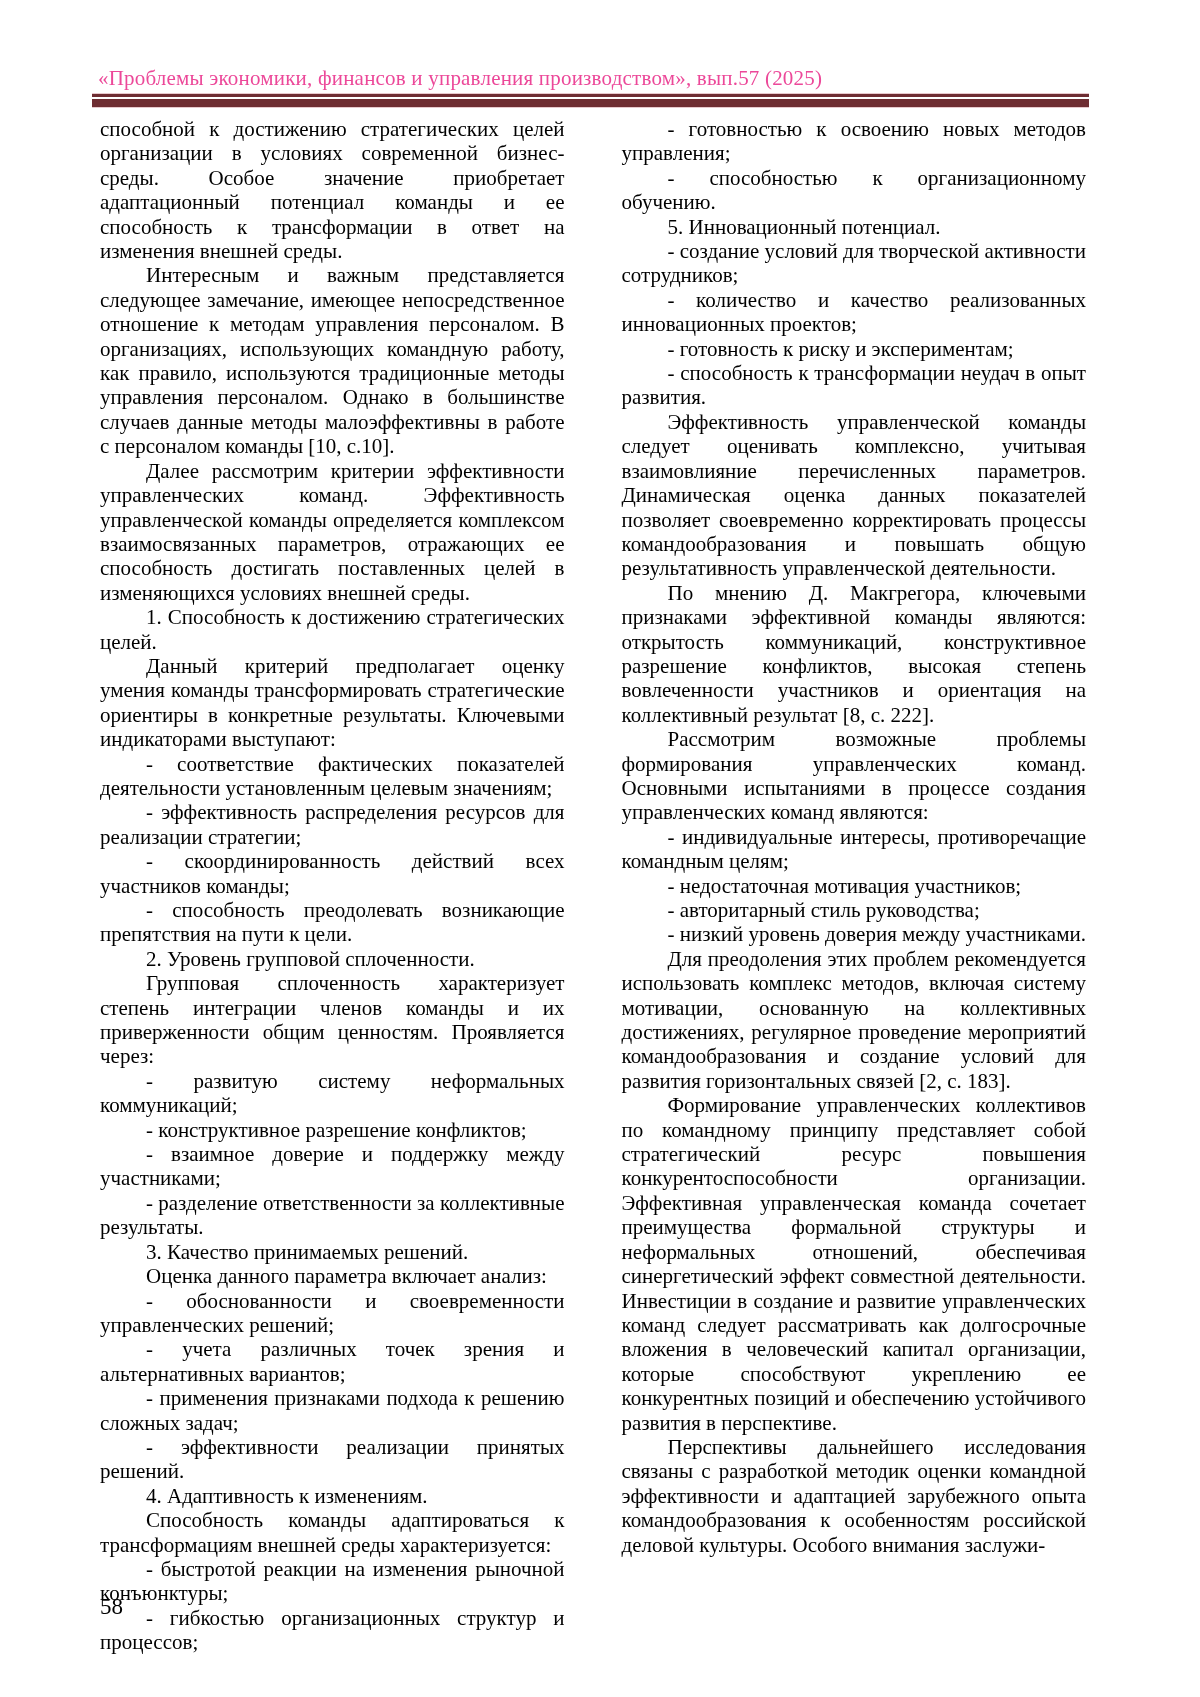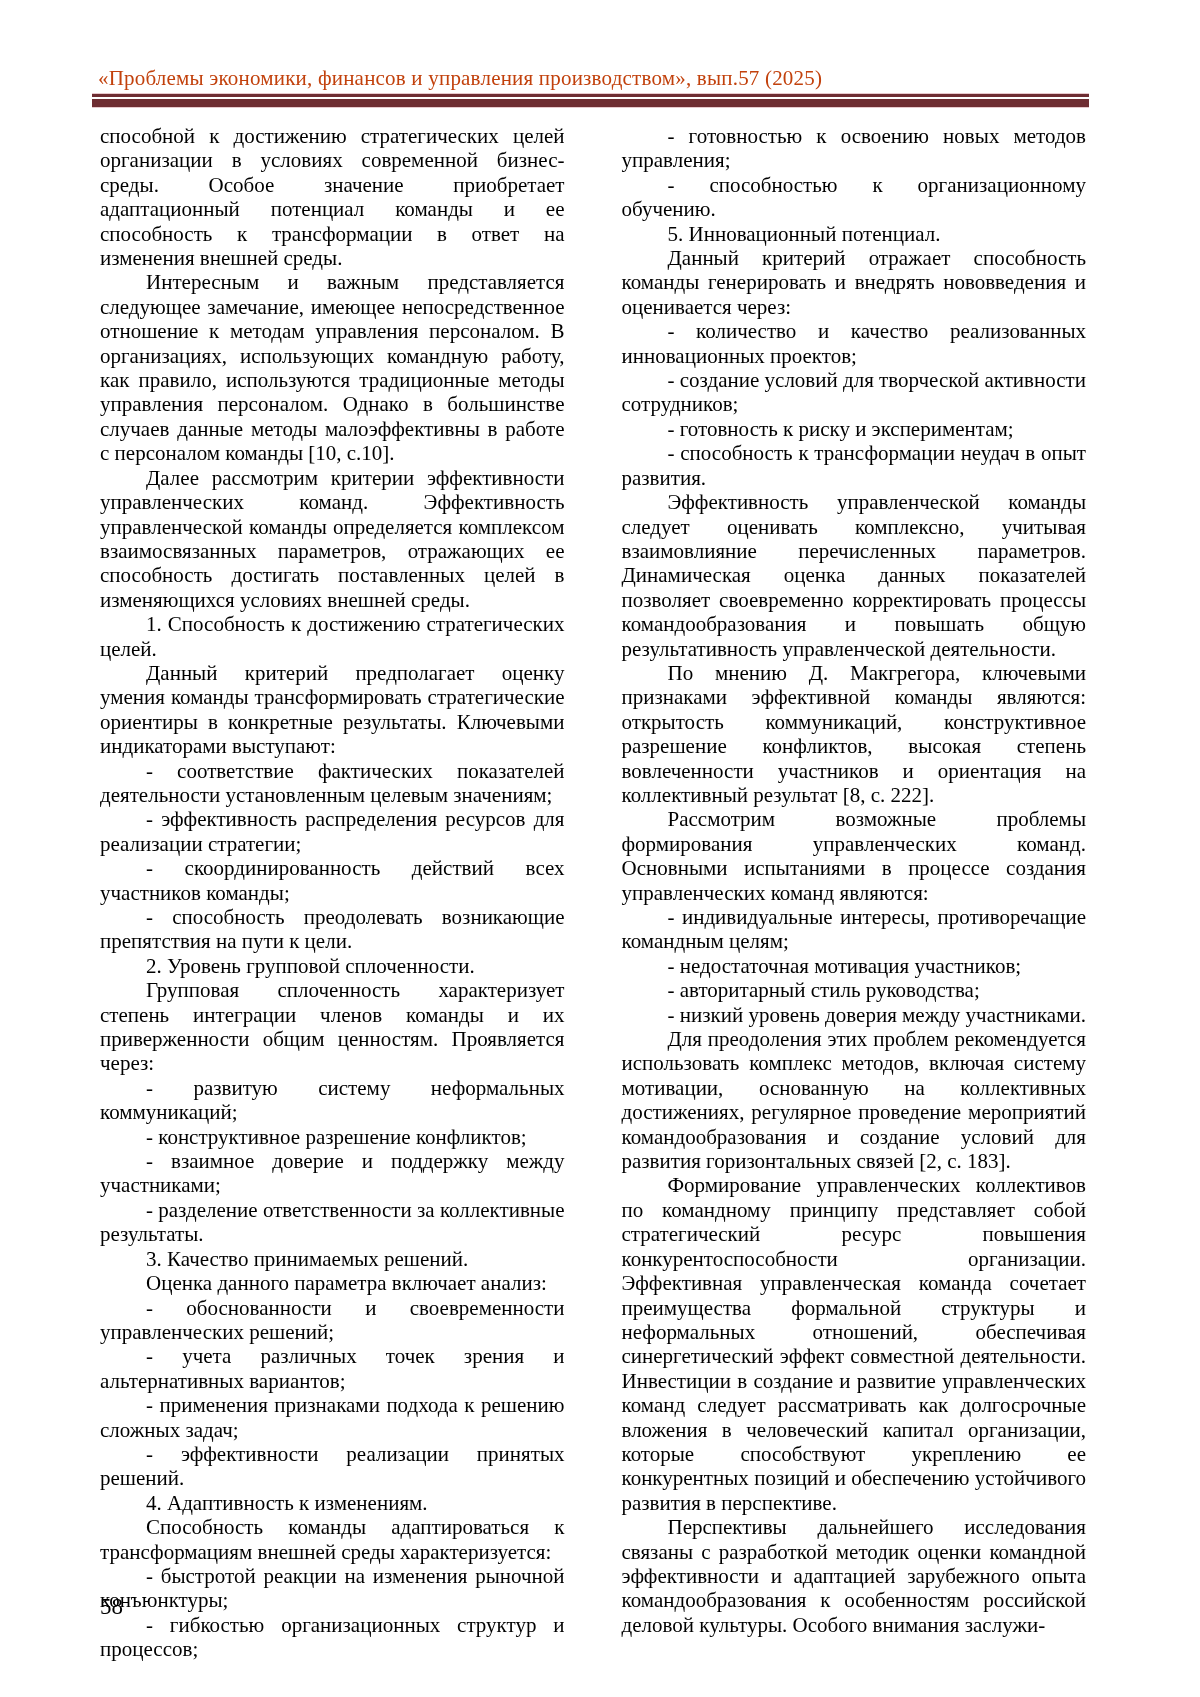--- a/index.html
+++ b/index.html
@@ -11,21 +11,21 @@
     font-family: "Liberation Serif", "DejaVu Serif", serif;
     color: #000000;
     overflow: hidden;
   }
   .page-header {
     position: absolute;
     left: 98px;
     top: 66px;
     width: 1000px;
     font-size: 21px;
-    color: #c2410c;
+    color: #ec4899;
     letter-spacing: 0.2px;
     white-space: nowrap;
   }
   .header-rule {
     position: absolute;
     left: 92px;
     top: 93px;
     width: 997px;
   }
   .header-rule .thin {
@@ -35,21 +35,21 @@
   }
   .header-rule .gap { height: 2px; background: #ffffff; }
   .header-rule .thick {
     height: 8px;
     background: #6e2d32;
     border-bottom: 1px solid #e7c9cd;
   }
   .content {
     position: absolute;
     left: 100px;
-    top: 124px;
+    top: 117px;
     width: 986px;
     display: flex;
     gap: 57px;
   }
   .col {
     width: 474px;
     font-size: 21px;
     line-height: 24.4px;
   }
   .para {
@@ -102,23 +102,22 @@
       <p class="para">- эффективности реализации принятых решений.</p>
       <p class="para heading">4. Адаптивность к изменениям.</p>
       <p class="para">Способность команды адаптироваться к трансформациям внешней среды характеризуется:</p>
       <p class="para">- быстротой реакции на изменения рыночной конъюнктуры;</p>
       <p class="para">- гибкостью организационных структур и процессов;</p>
     </div>
   <div class="col">
       <p class="para">- готовностью к освоению новых методов управления;</p>
       <p class="para">- способностью к организационному обучению.</p>
       <p class="para heading">5. Инновационный потенциал.</p>
-      <p class="para">Данный критерий отражает способность команды генерировать и внедрять нововведения и оценивается через:</p>
+      <p class="para">- создание условий для творческой активности сотрудников;</p>
       <p class="para">- количество и качество реализованных инновационных проектов;</p>
-      <p class="para">- создание условий для творческой активности сотрудников;</p>
       <p class="para">- готовность к риску и экспериментам;</p>
       <p class="para">- способность к трансформации неудач в опыт развития.</p>
       <p class="para">Эффективность управленческой команды следует оценивать комплексно, учитывая взаимовлияние перечисленных параметров. Динамическая оценка данных показателей позволяет своевременно корректировать процессы командообразования и повышать общую результативность управленческой деятельности.</p>
       <p class="para">По мнению Д. Макгрегора, ключевыми признаками эффективной команды являются: открытость коммуникаций, конструктивное разрешение конфликтов, высокая степень вовлеченности участников и ориентация на коллективный результат [8, с. 222].</p>
       <p class="para">Рассмотрим возможные проблемы формирования управленческих команд. Основными испытаниями в процессе создания управленческих команд являются:</p>
       <p class="para">- индивидуальные интересы, противоречащие командным целям;</p>
       <p class="para">- недостаточная мотивация участников;</p>
       <p class="para">- авторитарный стиль руководства;</p>
       <p class="para">- низкий уровень доверия между участниками.</p>
       <p class="para">Для преодоления этих проблем рекомендуется использовать комплекс методов, включая систему мотивации, основанную на коллективных достижениях, регулярное проведение мероприятий командообразования и создание условий для развития горизонтальных связей [2, с. 183].</p>

